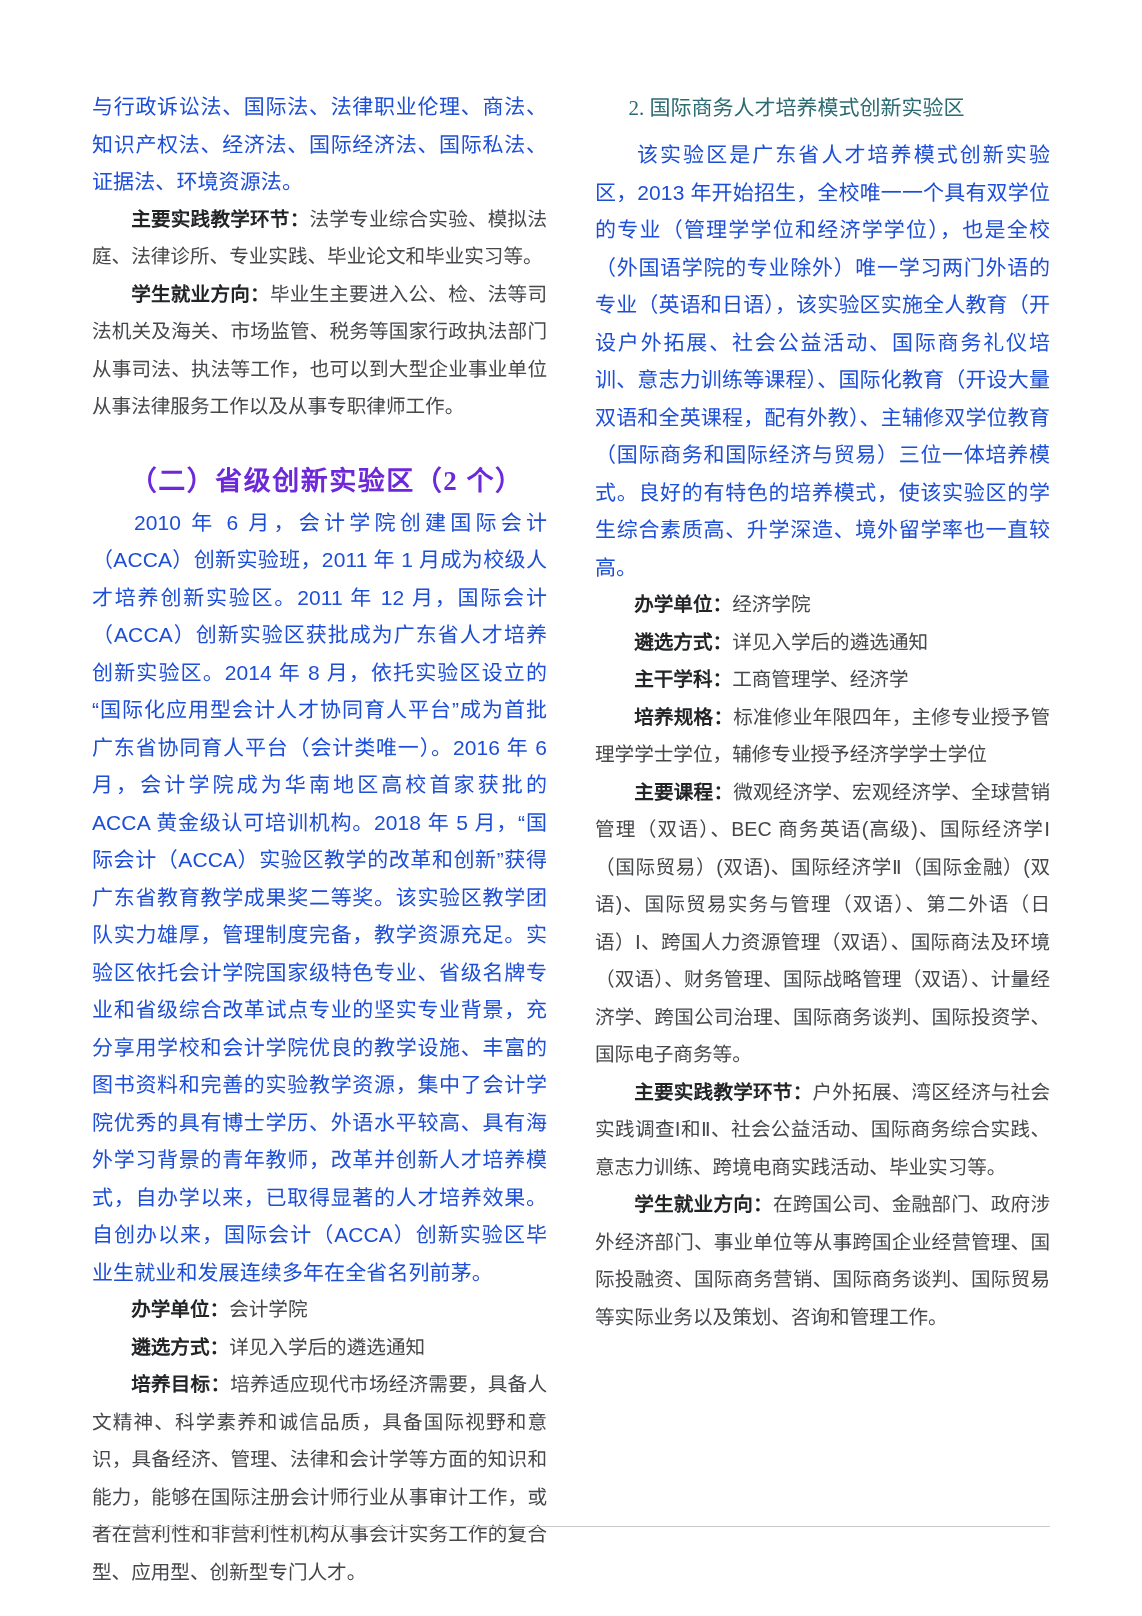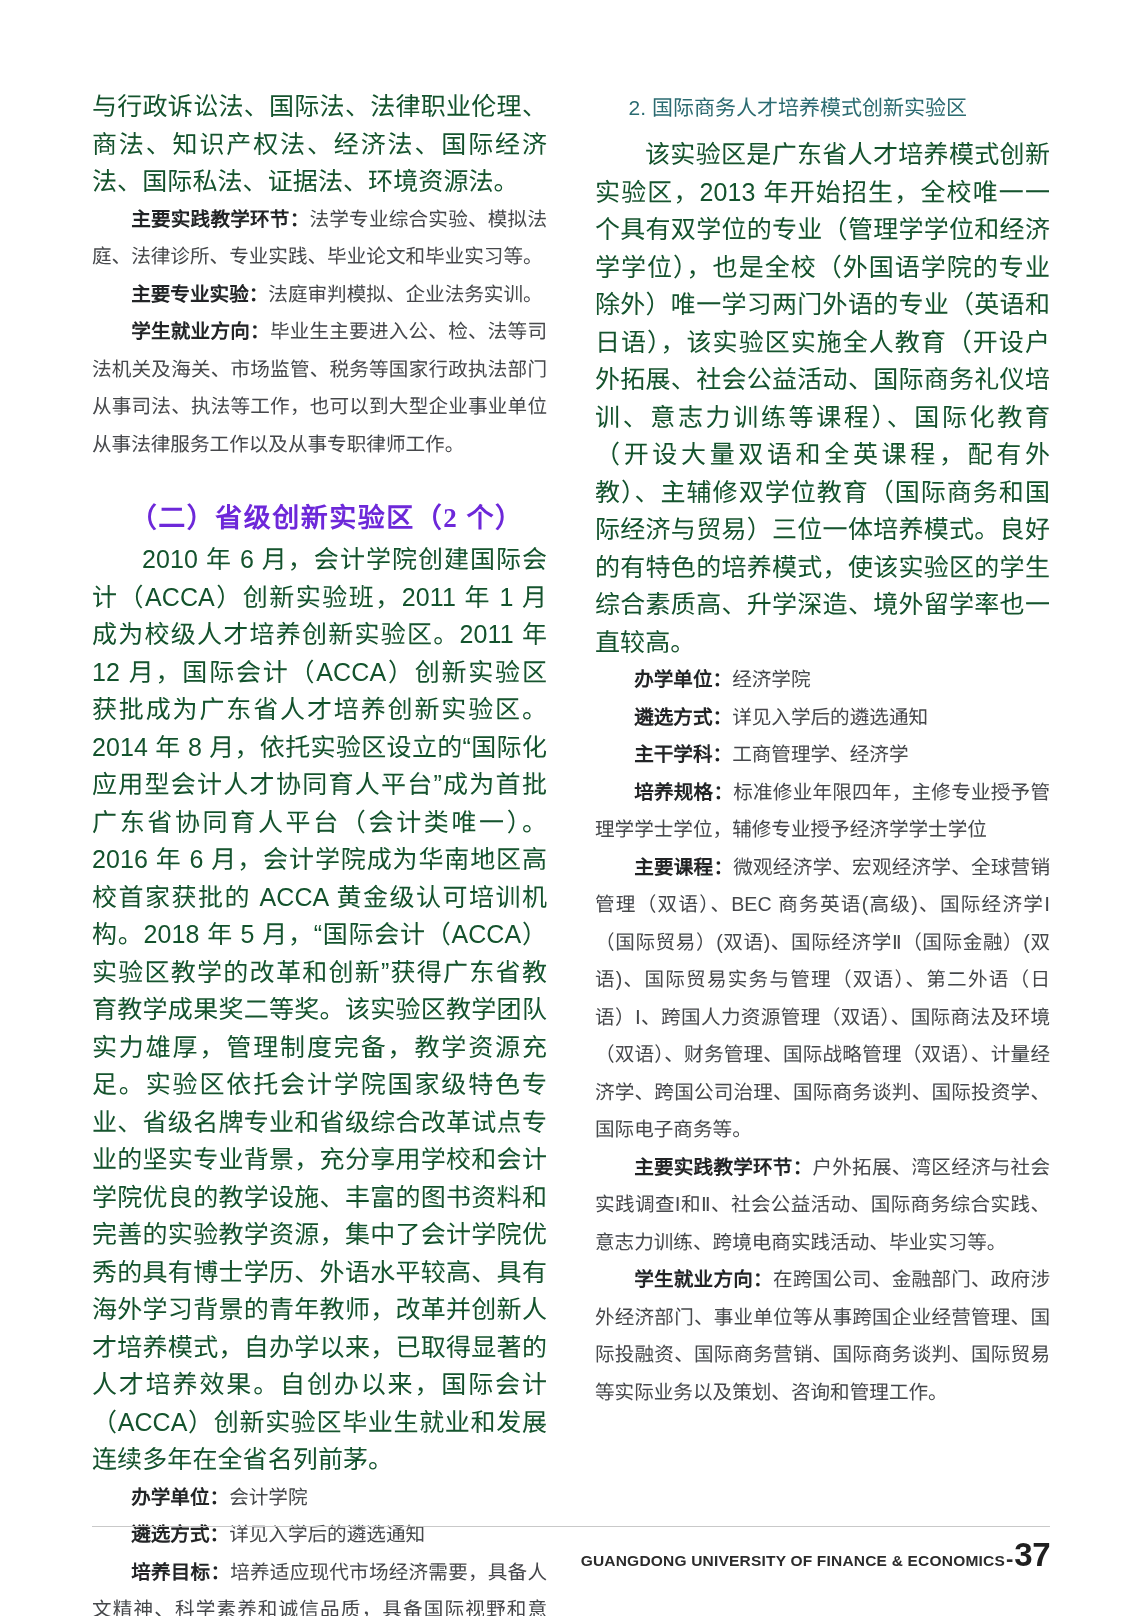--- a/index.html
+++ b/index.html
@@ -33,25 +33,25 @@
 
   .col {
     width: 455px;
     box-sizing: border-box;
   }
 
   
 
   p.body {
     margin: 0;
-    font-size: 25px;
+    font-size: 21px;
     line-height: 37.5px;
     text-align: justify;
     text-justify: inter-ideograph;
-    color: #14532d;
+    color: #1d4ed8;
     letter-spacing: 0.1px;
   }
 
   p.indent {
     text-indent: 2em;
   }
 
   p.label-para {
     margin: 0;
     font-size: 19.6px;
@@ -84,20 +84,21 @@
     margin: 2px 0 10px 0;
     font-size: 21px;
     line-height: 36px;
     font-weight: normal;
     color: #2b6b71;
     text-indent: 1.1em;
   }
 
   h3.sub-head.tight {
     text-indent: 1.6em;
+    font-family: Liberation Serif, serif;
   }
 
   
 
   .footer {
     position: absolute;
     left: 92px;
     right: 92px;
     bottom: 44px;
     height: 46px;
@@ -152,23 +153,20 @@
   <div class="columns">
 
     <div class="col">
 
       <p class="body">与行政诉讼法、国际法、法律职业伦理、商法、知识产权法、经济法、国际经济法、国际私法、证据法、环境资源法。</p>
 
       <p class="label-para">
         <span class="lbl">主要实践教学环节：</span><span>法学专业综合实验、模拟法庭、法律诊所、专业实践、毕业论文和毕业实习等。</span>
       </p>
 
-      <p class="label-para">
-        <span class="lbl">主要专业实验：</span><span>法庭审判模拟、企业法务实训。</span>
-      </p>
 
       <p class="label-para">
         <span class="lbl">学生就业方向：</span><span>毕业生主要进入公、检、法等司法机关及海关、市场监管、税务等国家行政执法部门从事司法、执法等工作，也可以到大型企业事业单位从事法律服务工作以及从事专职律师工作。</span>
       </p>
 
       <h2 class="sec-head">（二）省级创新实验区（2 个）</h2>
 
 
       <p class="body indent">2010 年 6 月，会计学院创建国际会计（ACCA）创新实验班，2011 年 1 月成为校级人才培养创新实验区。2011 年 12 月，国际会计（ACCA）创新实验区获批成为广东省人才培养创新实验区。2014 年 8 月，依托实验区设立的“国际化应用型会计人才协同育人平台”成为首批广东省协同育人平台（会计类唯一）。2016 年 6 月，会计学院成为华南地区高校首家获批的 ACCA 黄金级认可培训机构。2018 年 5 月，“国际会计（ACCA）实验区教学的改革和创新”获得广东省教育教学成果奖二等奖。该实验区教学团队实力雄厚，管理制度完备，教学资源充足。实验区依托会计学院国家级特色专业、省级名牌专业和省级综合改革试点专业的坚实专业背景，充分享用学校和会计学院优良的教学设施、丰富的图书资料和完善的实验教学资源，集中了会计学院优秀的具有博士学历、外语水平较高、具有海外学习背景的青年教师，改革并创新人才培养模式，自办学以来，已取得显著的人才培养效果。自创办以来，国际会计（ACCA）创新实验区毕业生就业和发展连续多年在全省名列前茅。</p>
 
@@ -220,20 +218,15 @@
       <p class="label-para">
         <span class="lbl">学生就业方向：</span><span>在跨国公司、金融部门、政府涉外经济部门、事业单位等从事跨国企业经营管理、国际投融资、国际商务营销、国际商务谈判、国际贸易等实际业务以及策划、咨询和管理工作。</span>
       </p>
 
     </div>
 
   </div>
 
   <div class="footer">
     <div class="footer-rule"></div>
-    <div class="footer-inner">
-      <span class="footer-text">GUANGDONG UNIVERSITY OF FINANCE &amp; ECONOMICS</span>
-        <span class="footer-dash">-</span>
-        <span class="footer-page">37</span>
-    </div>
   </div>
 
 </div>
 
 </body></html>

